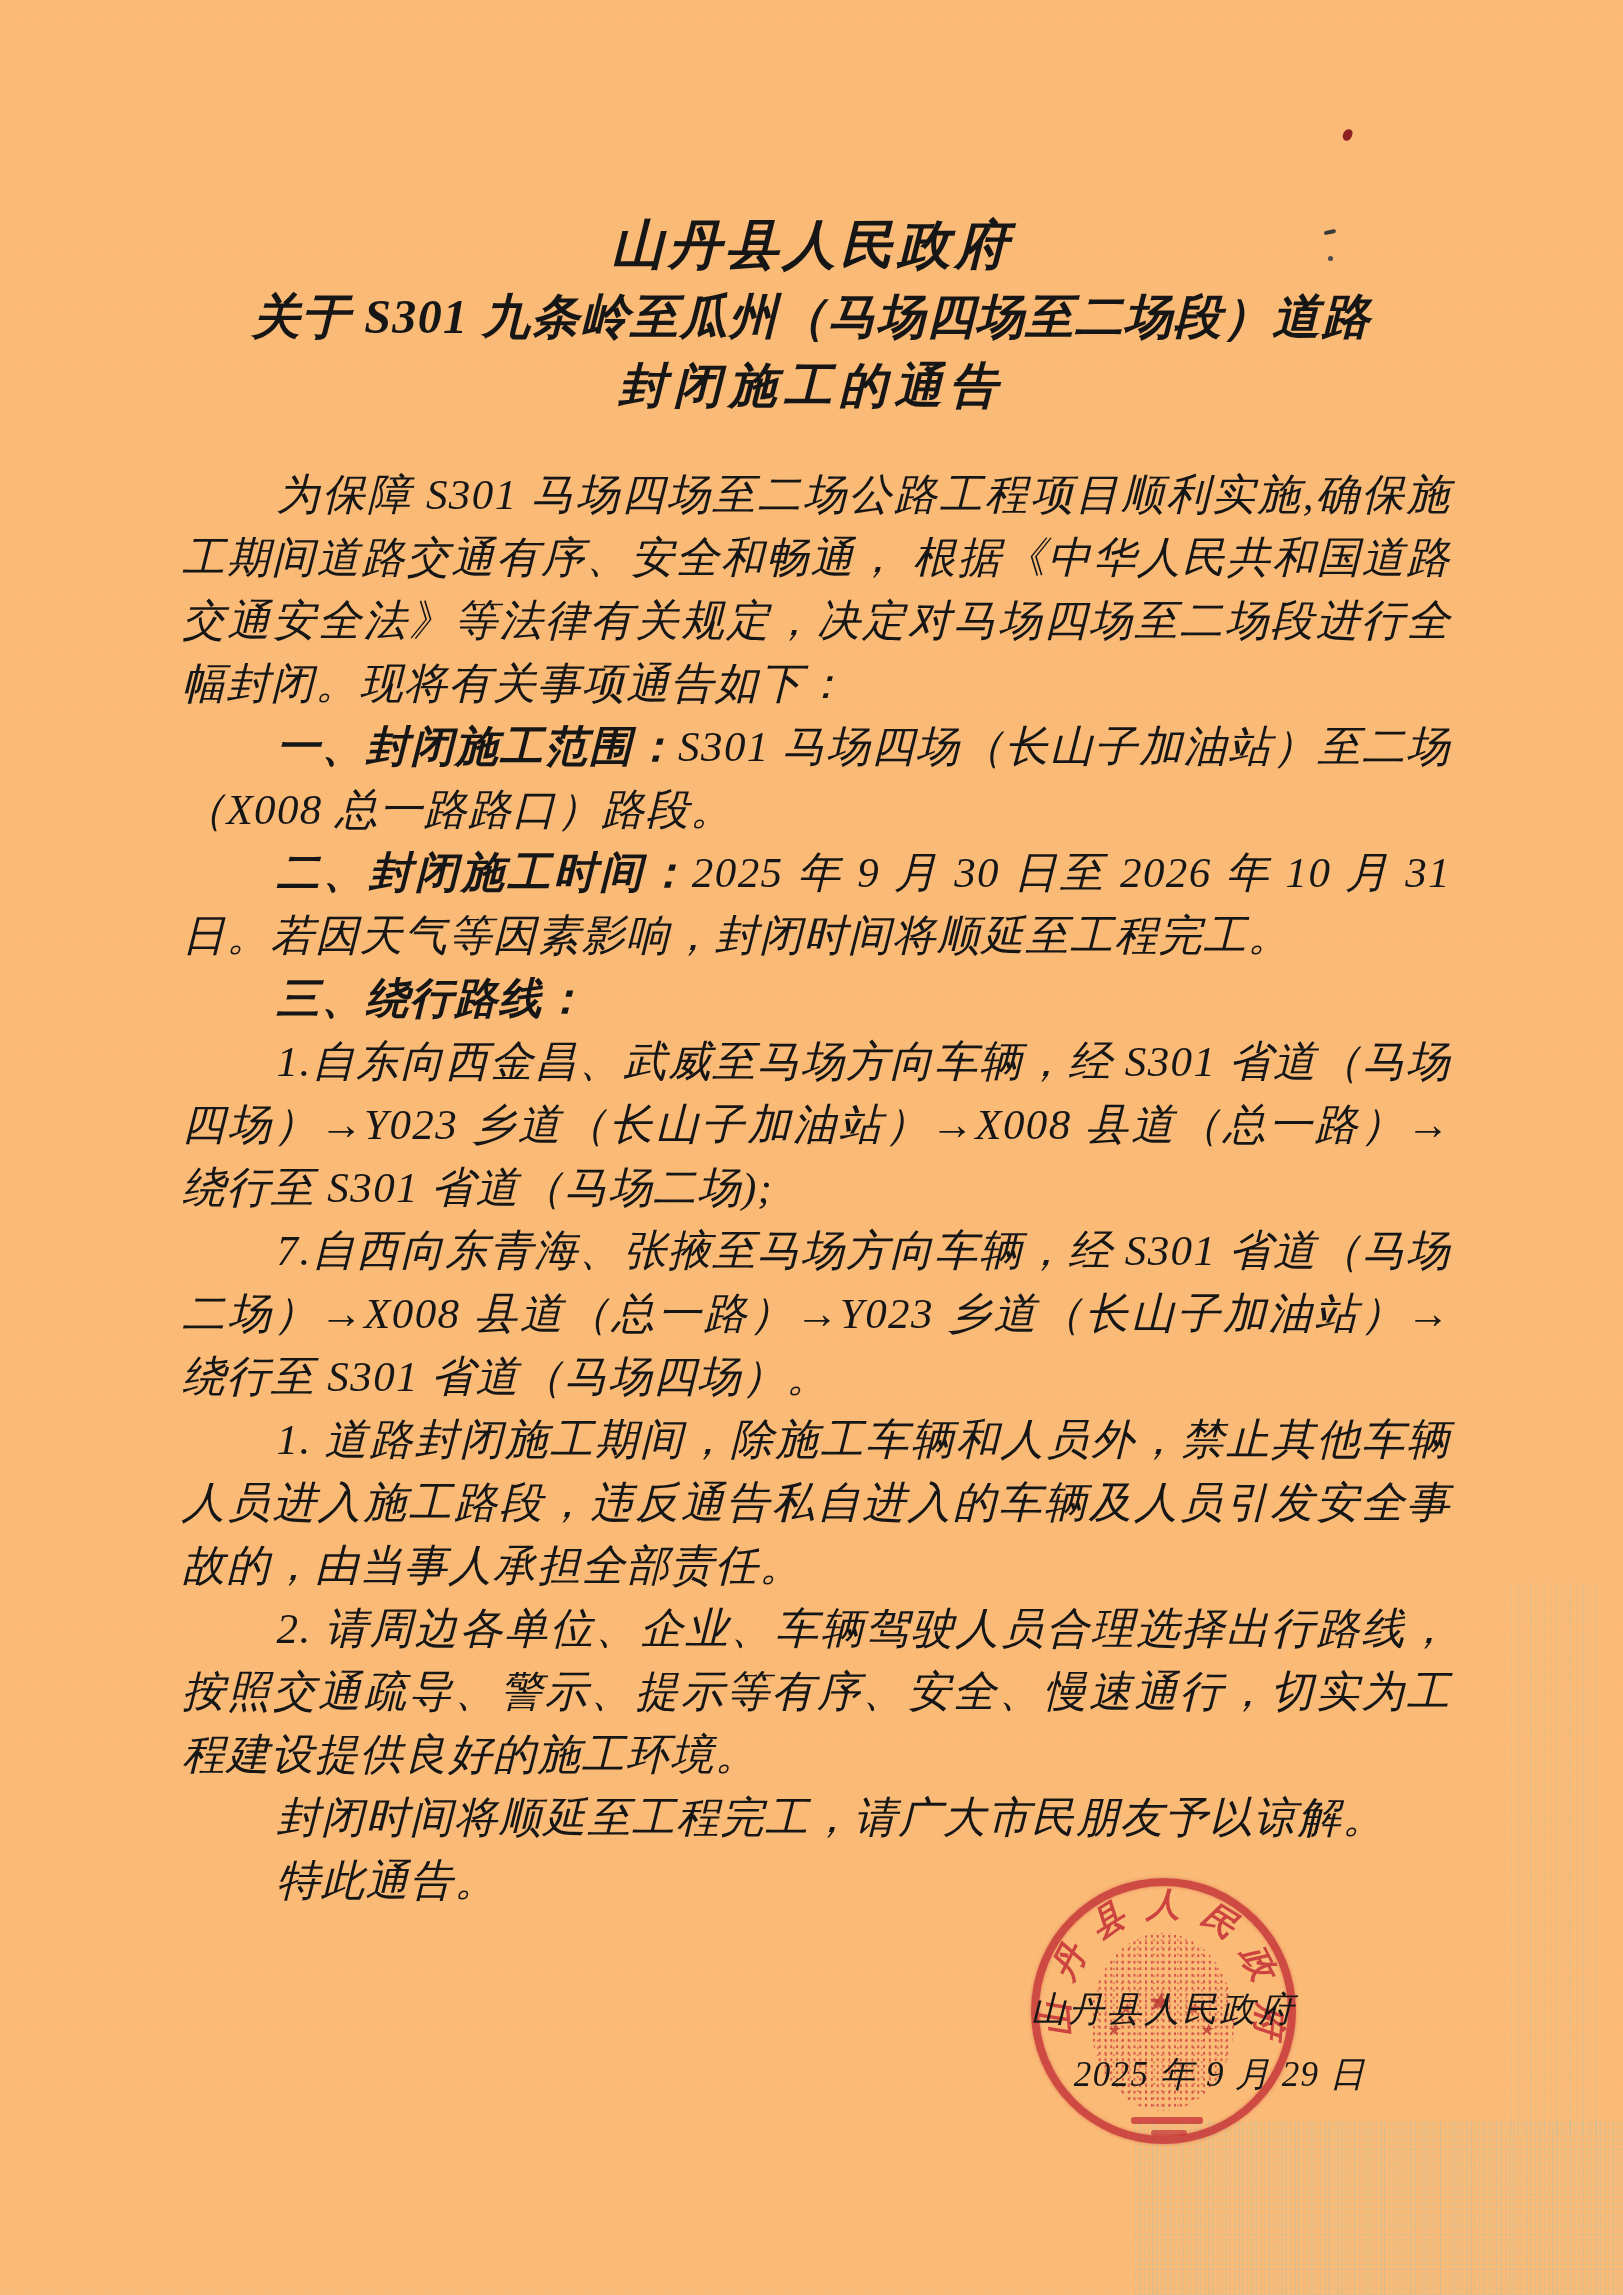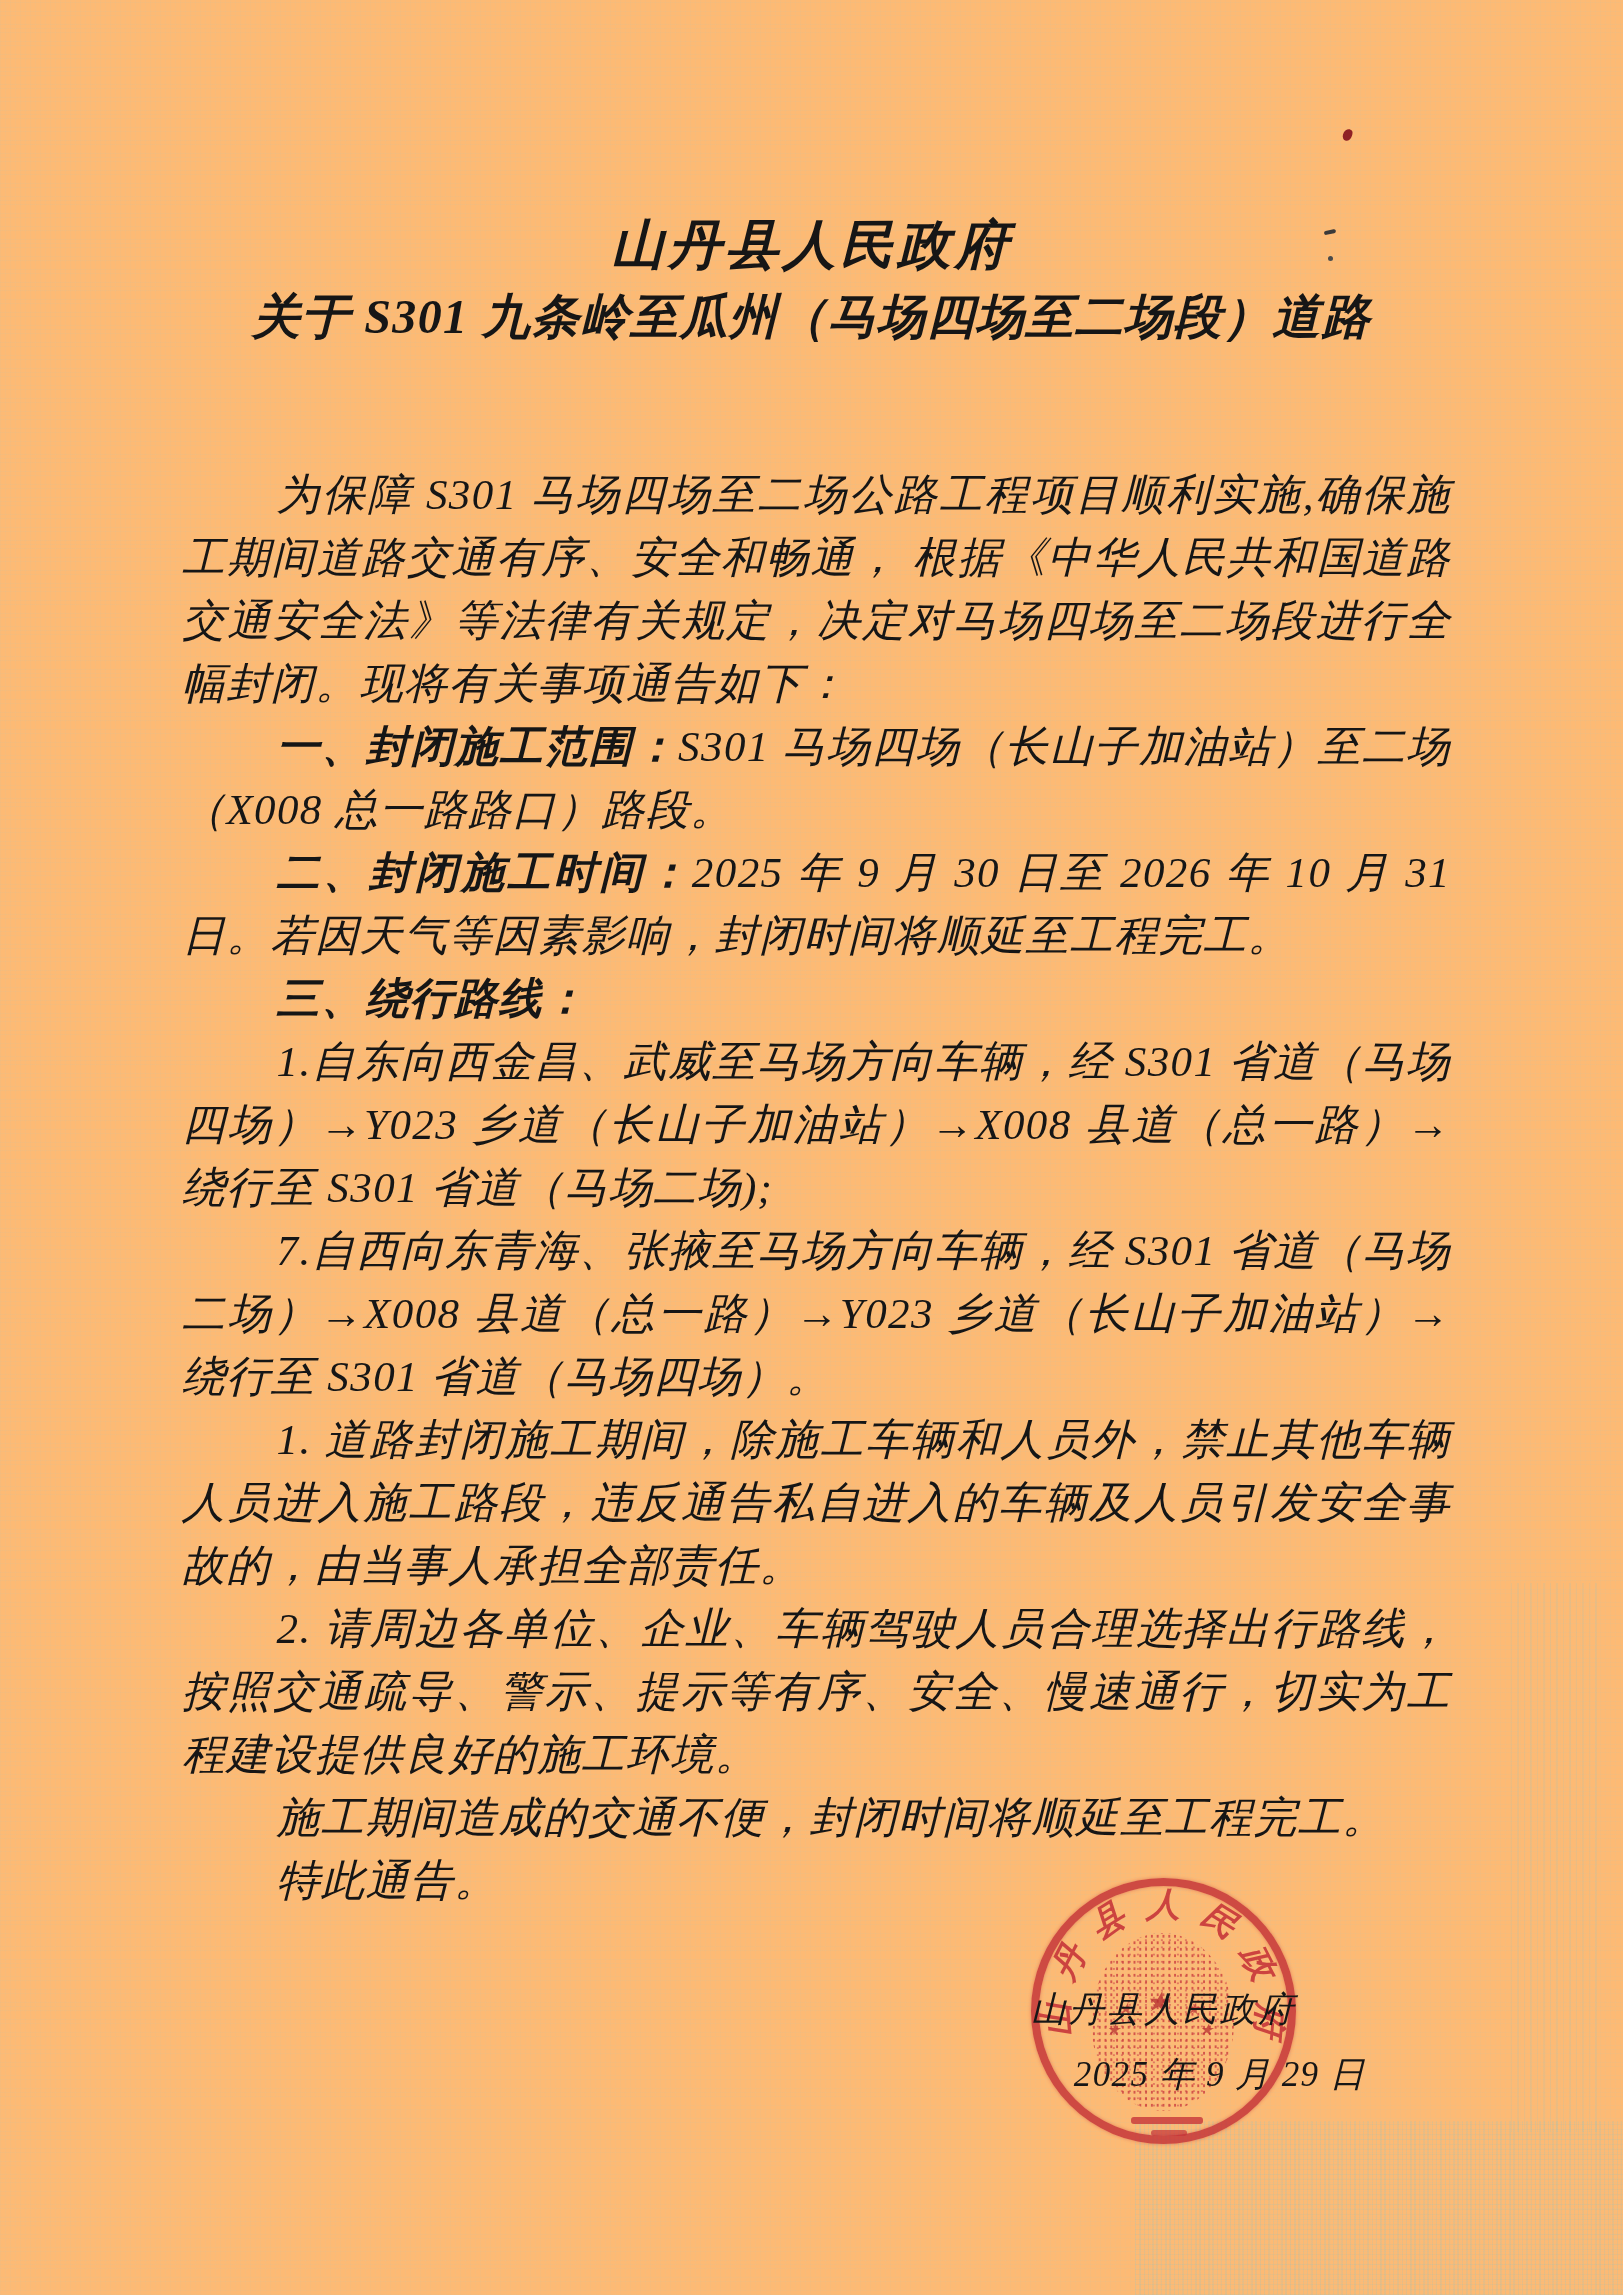--- a/index.html
+++ b/index.html
@@ -103,32 +103,33 @@
 
 <div class="page">
 
   <div class="paper-noise"></div>
   <div class="edge-streaks"></div>
   <div class="corner-noise"></div>
 
   <div class="title-block">
     <div class="title-line-1">山丹县人民政府</div>
     <div class="title-line-2">关于 S301 九条岭至瓜州（马场四场至二场段）道路</div>
+    <div class="title-line-3">封闭施工的通告</div>
   </div>
 
   <div class="content">
     <p class="para"><span class="para-head"></span><span>为保障 S301 马场四场至二场公路工程项目顺利实施,确保施工期间道路交通有序、安全和畅通， 根据《中华人民共和国道路交通安全法》等法律有关规定，决定对马场四场至二场段进行全幅封闭。现将有关事项通告如下：</span></p>
     <p class="para"><span class="para-head">一、封闭施工范围：</span><span>S301 马场四场（长山子加油站）至二场（X008 总一路路口）路段。</span></p>
     <p class="para"><span class="para-head">二、封闭施工时间：</span><span>2025 年 9 月 30 日至 2026 年 10 月 31 日。若因天气等因素影响，封闭时间将顺延至工程完工。</span></p>
     <p class="para"><span class="para-head">三、绕行路线：</span><span></span></p>
     <p class="para"><span class="para-head"></span><span>1.自东向西金昌、武威至马场方向车辆，经 S301 省道（马场四场）→Y023 乡道（长山子加油站）→X008 县道（总一路）→绕行至 S301 省道（马场二场);</span></p>
     <p class="para"><span class="para-head"></span><span>7.自西向东青海、张掖至马场方向车辆，经 S301 省道（马场二场）→X008 县道（总一路）→Y023 乡道（长山子加油站）→绕行至 S301 省道（马场四场）。</span></p>
     <p class="para"><span class="para-head"></span><span>1. 道路封闭施工期间，除施工车辆和人员外，禁止其他车辆人员进入施工路段，违反通告私自进入的车辆及人员引发安全事故的，由当事人承担全部责任。</span></p>
     <p class="para"><span class="para-head"></span><span>2. 请周边各单位、企业、车辆驾驶人员合理选择出行路线，按照交通疏导、警示、提示等有序、安全、慢速通行，切实为工程建设提供良好的施工环境。</span></p>
-    <p class="para"><span class="para-head"></span><span>施工期间造成的交通不便，封闭时间将顺延至工程完工。</span></p>
+    <p class="para"><span class="para-head"></span><span>封闭时间将顺延至工程完工，请广大市民朋友予以谅解。</span></p>
     <p class="para"><span class="para-head"></span><span>特此通告。</span></p>
   </div>
 
   <div class="seal">
     <div class="seal-ring"></div>
     <div class="seal-emblem"></div>
     <span class="seal-star-big">★</span>
     <span class="seal-star-sm star-a">★</span>
     <span class="seal-star-sm star-b">★</span>
     <span class="seal-star-sm star-c">★</span>

